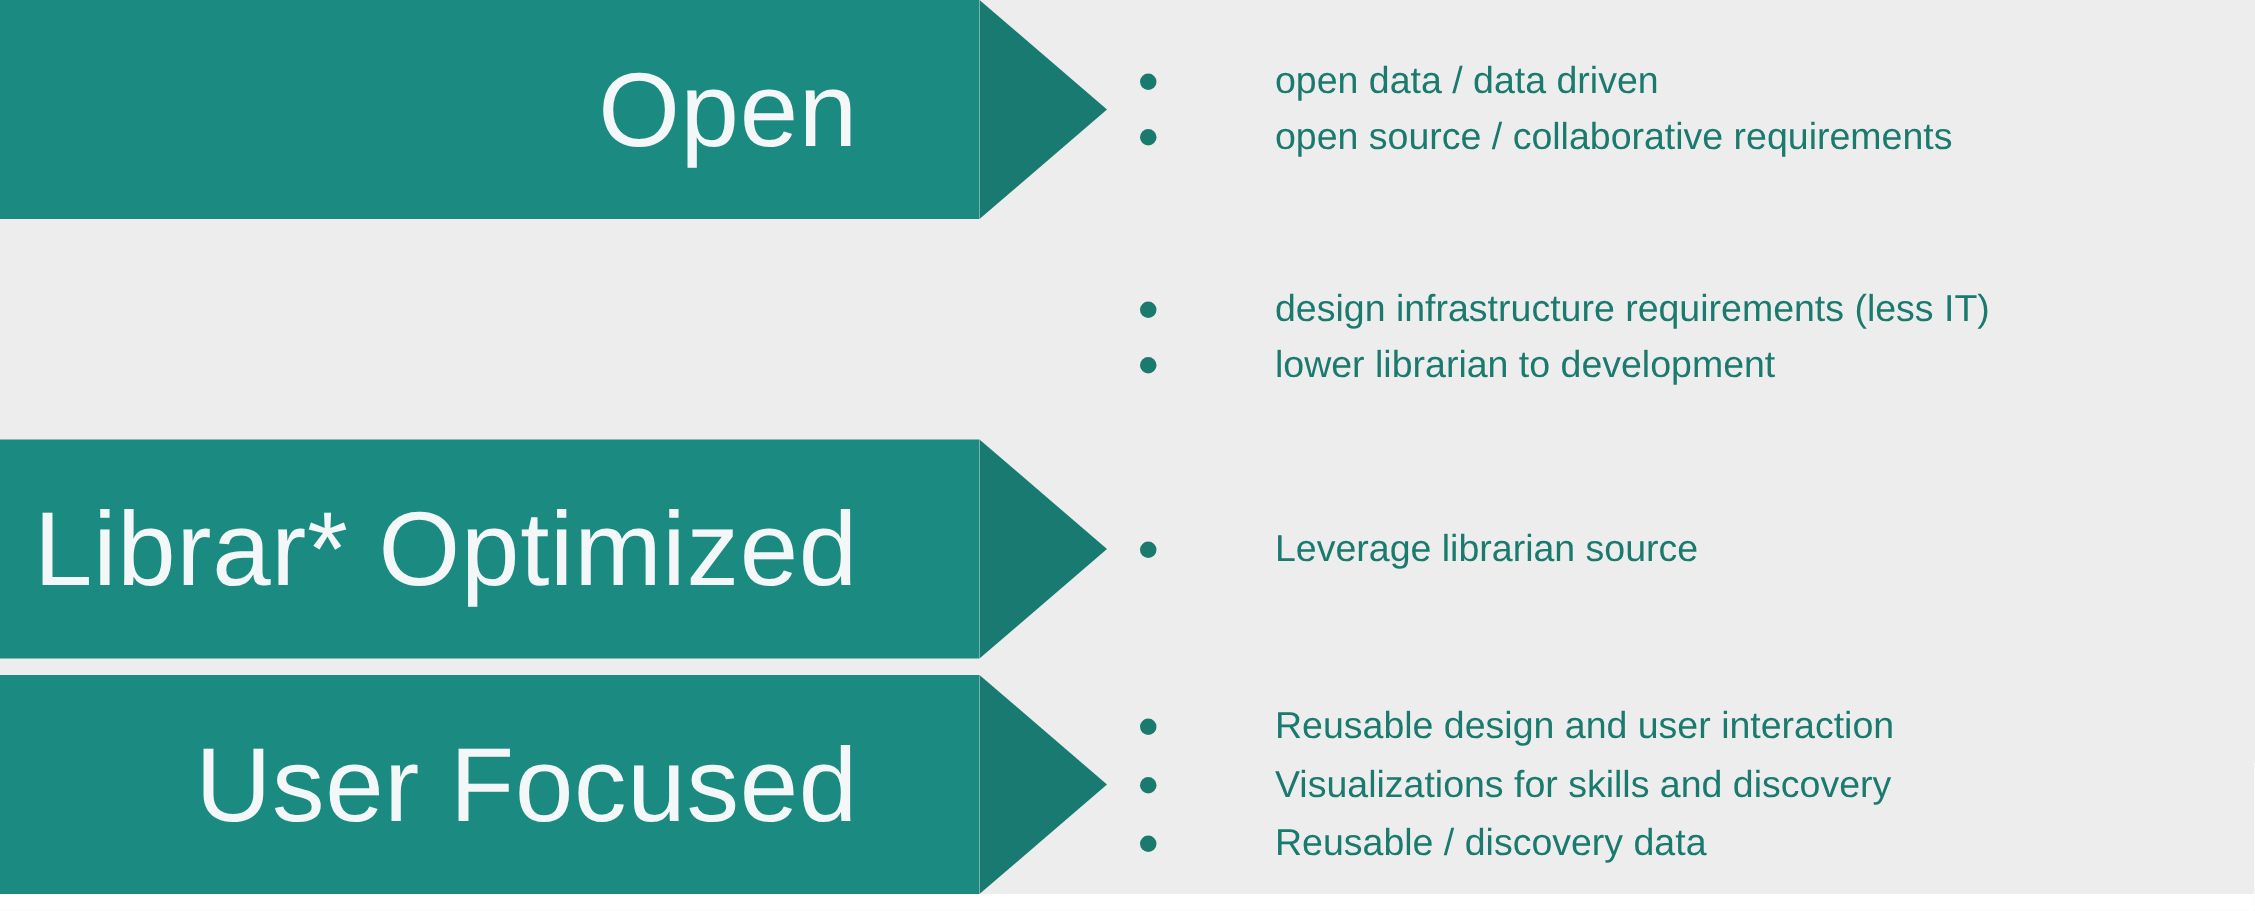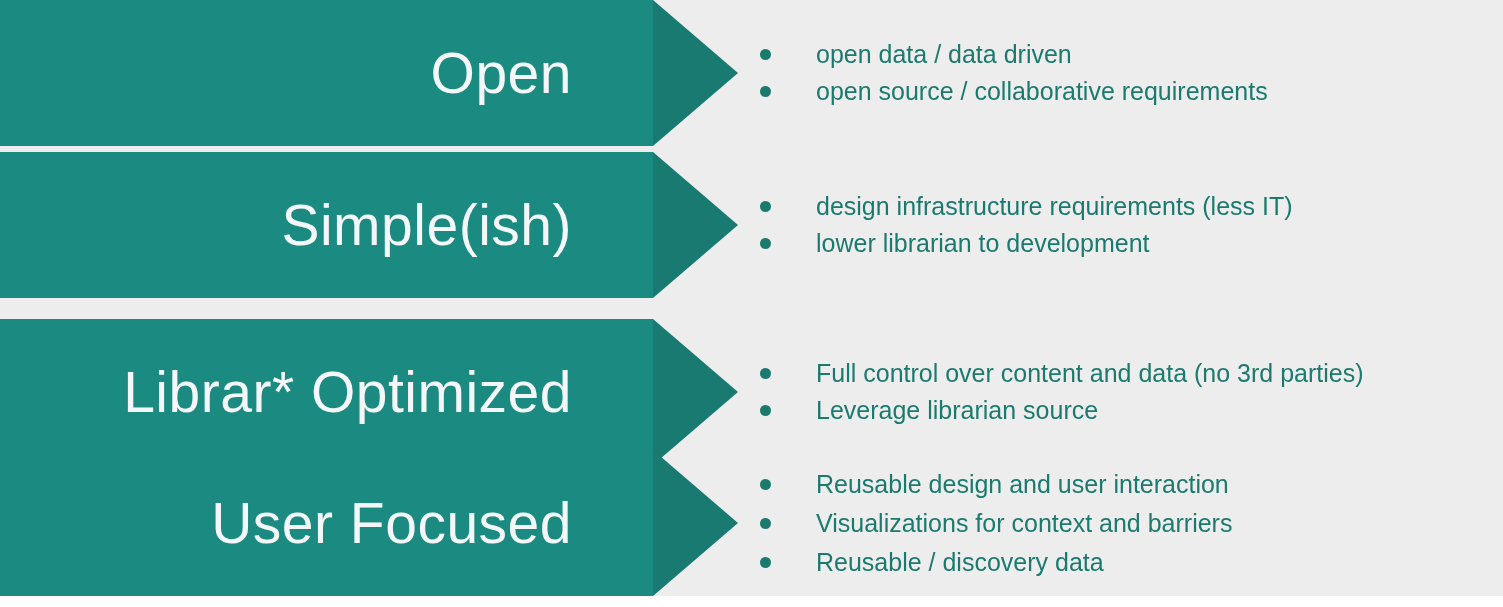--- a/index.html
+++ b/index.html
@@ -32,21 +32,21 @@
     height: 596px;
   }
   .row {
     position: absolute;
     left: 0;
     width: 1503px;
     height: 146px;
   }
   .row.r0 { top: 0px; }
   .row.r1 { top: 152px; }
-  .row.r2 { top: 319px; }
+  .row.r2 { top: 293px; }
   .row.r3 { top: 450px; height: 146px; text-align: center; }
 
   
   .arrow {
     position: absolute;
     left: 0;
     top: 0;
     width: 738px;
     height: 100%;
   }
@@ -72,21 +72,21 @@
     left: 0;
     top: 0;
     width: 620px;
     height: 100%;
     display: flex;
     align-items: center;
     justify-content: flex-end;
     padding-right: 48px;
     box-sizing: border-box;
     color: #f4f7f7;
-    font-size: 57px;
+    font-size: 70px;
     font-weight: 300;
     letter-spacing: 0.5px;
     line-height: 1;
     white-space: nowrap;
     z-index: 2;
     padding-left: 14px;
   }
 
   
   .bullets {
@@ -101,20 +101,21 @@
     padding-left: 8px;
     box-sizing: border-box;
   }
   .bullet-item {
     display: flex;
     align-items: center;
     color: #1b7a6e;
     font-size: 25px;
     line-height: 37px;
     white-space: nowrap;
+    gap: 34px;
   }
   .bullet-dot {
     display: inline-block;
     width: 11px;
     height: 11px;
     border-radius: 50%;
     background: #1b7a6e;
     flex: 0 0 auto;
     margin-right: 0px;
   }
@@ -145,25 +146,20 @@
           <span class="bullet-text">open data / data driven</span>
         </div>
         <div class="bullet-item">
           <span class="bullet-dot"></span>
           <span class="bullet-text">open source / collaborative requirements</span>
         </div>
       </div>
     </div>
 
     <div class="row r1">
-      <div class="arrow">
-        <div class="arrow-body"></div>
-        <div class="arrow-head"></div>
-        <div class="arrow-label">Simple(ish)</div>
-      </div>
       <div class="bullets">
         <div class="bullet-item">
           <span class="bullet-dot"></span>
           <span class="bullet-text">design infrastructure requirements (less IT)</span>
         </div>
         <div class="bullet-item">
           <span class="bullet-dot"></span>
           <span class="bullet-text">lower librarian to development</span>
         </div>
       </div>
@@ -171,43 +167,39 @@
 
     <div class="row r2">
       <div class="arrow">
         <div class="arrow-body"></div>
         <div class="arrow-head"></div>
         <div class="arrow-label">Librar* Optimized</div>
       </div>
       <div class="bullets">
         <div class="bullet-item">
           <span class="bullet-dot"></span>
-          <span class="bullet-text">Full control over content and data (no 3rd parties)</span>
-        </div>
-        <div class="bullet-item">
-          <span class="bullet-dot"></span>
           <span class="bullet-text">Leverage librarian source</span>
         </div>
       </div>
     </div>
 
     <div class="row r3">
       <div class="arrow">
         <div class="arrow-body"></div>
         <div class="arrow-head"></div>
         <div class="arrow-label">User Focused</div>
       </div>
       <div class="bullets">
         <div class="bullet-item">
           <span class="bullet-dot"></span>
           <span class="bullet-text">Reusable design and user interaction</span>
         </div>
         <div class="bullet-item">
           <span class="bullet-dot"></span>
-          <span class="bullet-text">Visualizations for context and barriers</span>
+          <span class="bullet-text">Visualizations for skills and discovery</span>
         </div>
         <div class="bullet-item">
           <span class="bullet-dot"></span>
           <span class="bullet-text">Reusable / discovery data</span>
         </div>
       </div>
     </div>
 
   </div>
 </div>

